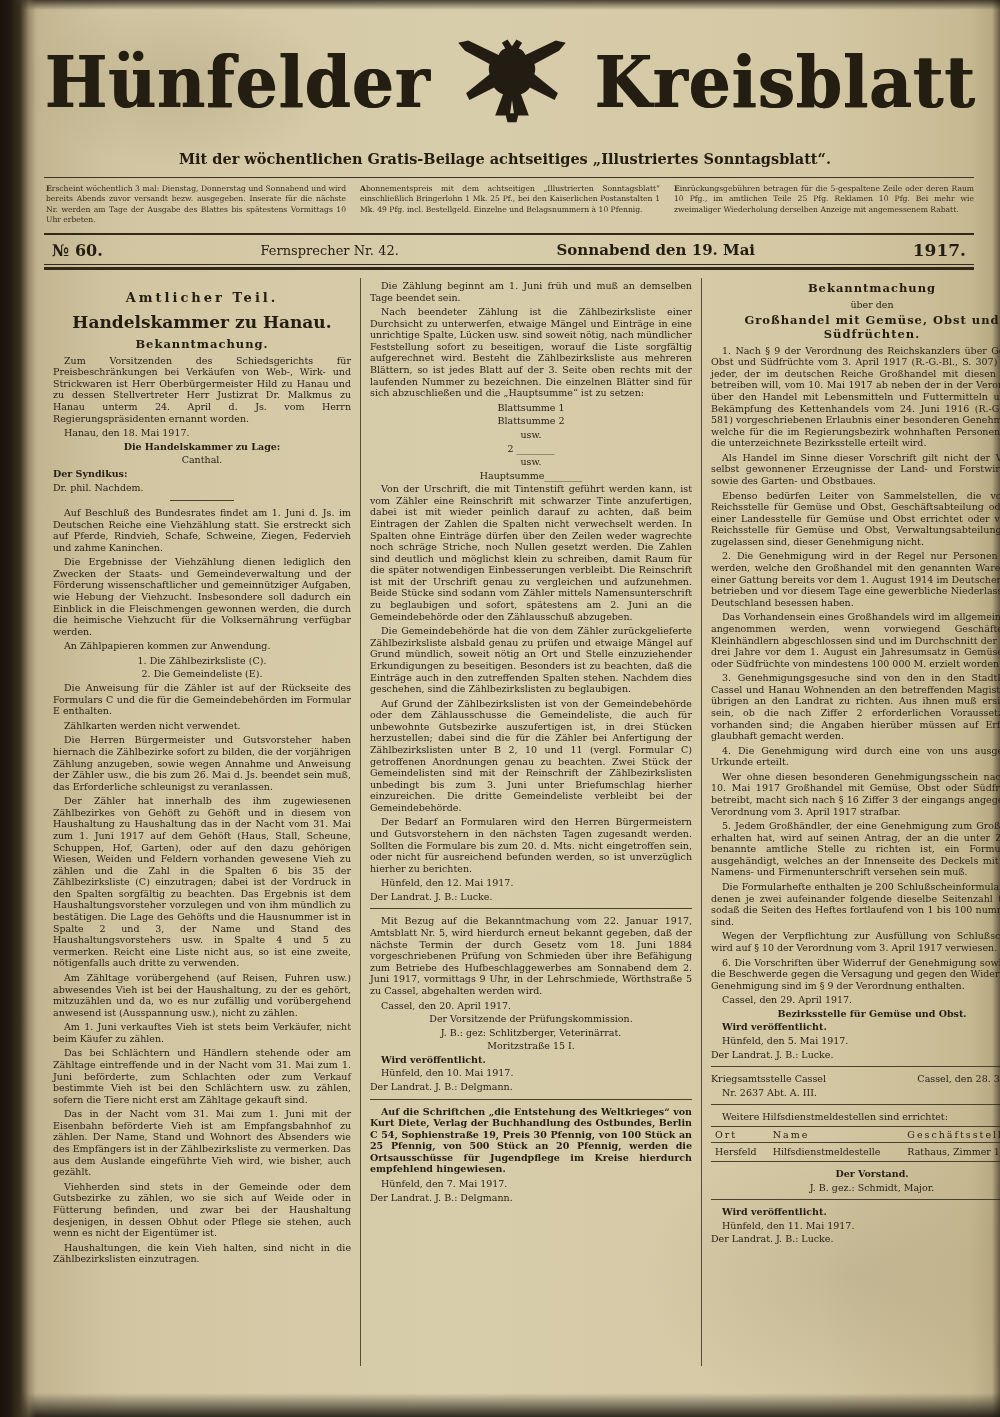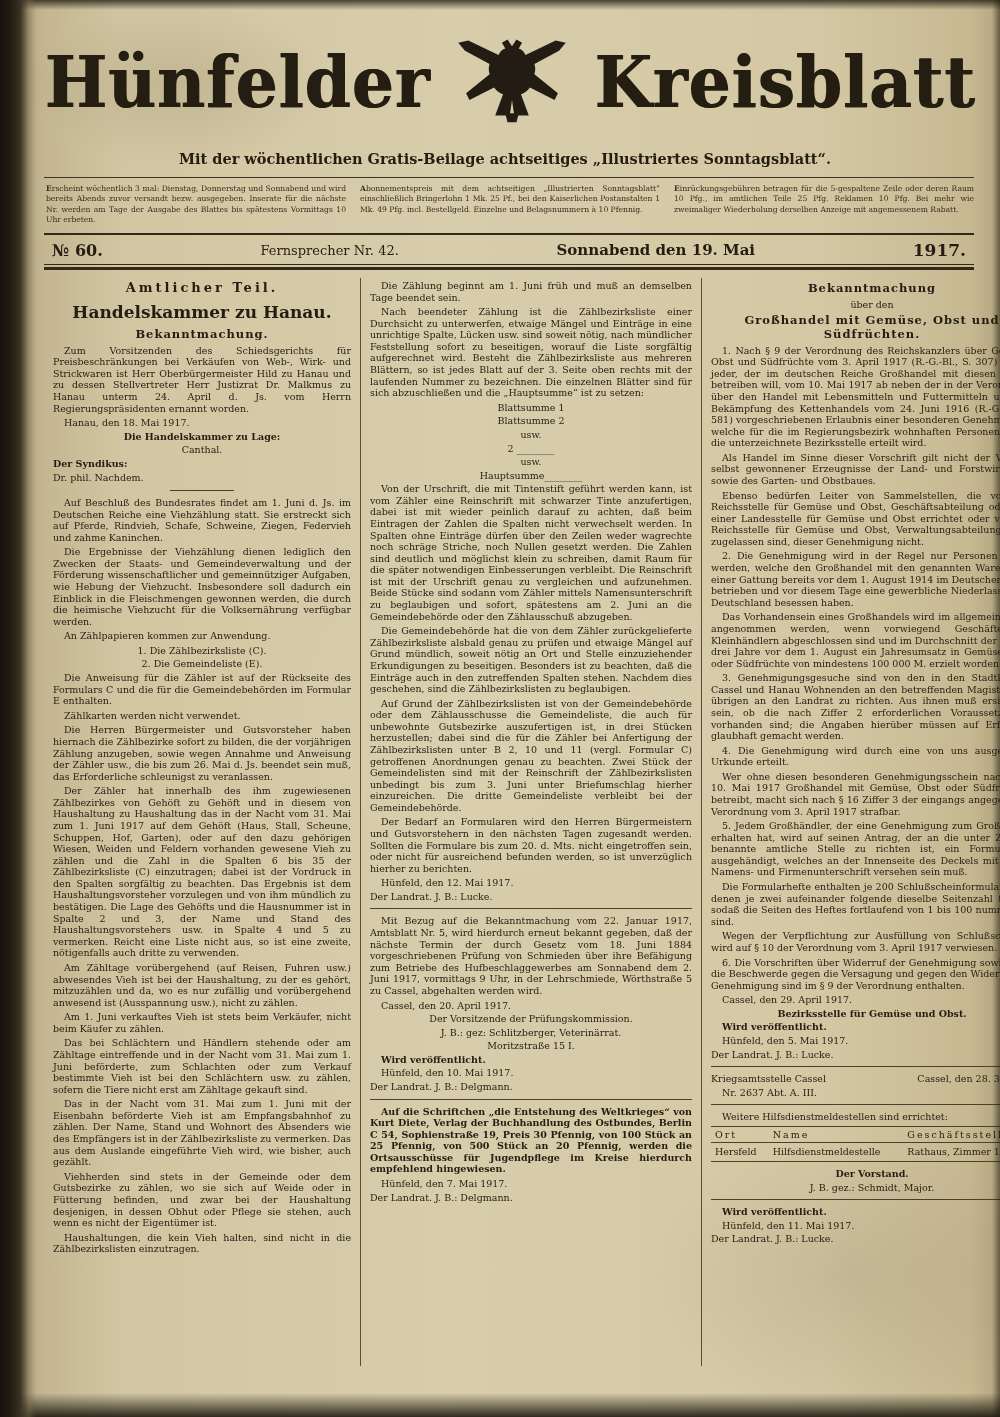--- a/index.html
+++ b/index.html
@@ -49,21 +49,21 @@
   .dl-year{font-weight:bold;font-size:17px;}
   .double-rule{border:none;border-top:1px solid #32291a;border-bottom:3px solid #32291a;height:2px;margin:0 26px 0 44px;}
 
   
   .columns{display:flex;align-items:stretch;padding:8px 14px 0 44px;height:1088px;overflow:hidden;}
   .col{padding:2px 9px 0;overflow:hidden;font-size:9.5px;line-height:1.22;}
   .col-left{width:298px;flex:0 0 auto;}
   .col-mid{width:322px;flex:0 0 auto;border-left:1px solid #574c36;}
   .col-right{width:322px;flex:0 0 auto;border-left:1px solid #574c36;}
 
-  .b-h1{text-align:center;font-weight:bold;font-size:13px;letter-spacing:3px;margin:0 0 6px;}
+  .b-h1{text-align:center;font-weight:bold;font-size:13px;letter-spacing:3px;margin:10px 0 6px;}
   .b-h2{text-align:center;font-weight:bold;font-size:17px;margin:2px 0 4px;}
   .b-h3{text-align:center;font-weight:bold;font-size:11.5px;letter-spacing:1px;margin:1px 0 4px;}
   .b-p{margin:0 0 3px;text-align:justify;text-indent:11px;}
   .b-c{margin:0 0 2px;text-align:center;}
   .b-l{margin:0 0 2px;text-indent:11px;}
   .b-r{margin:0 0 3px;text-align:left;padding-right:4px;}
   .bold{font-weight:bold;}
   .rule{border-top:1px solid #4a402c;margin:6px 0 6px;}
   .srule{width:64px;border-top:1px solid #4a402c;margin:6px auto 6px;}
   .b-lr{display:flex;justify-content:space-between;margin:0 0 2px;}

